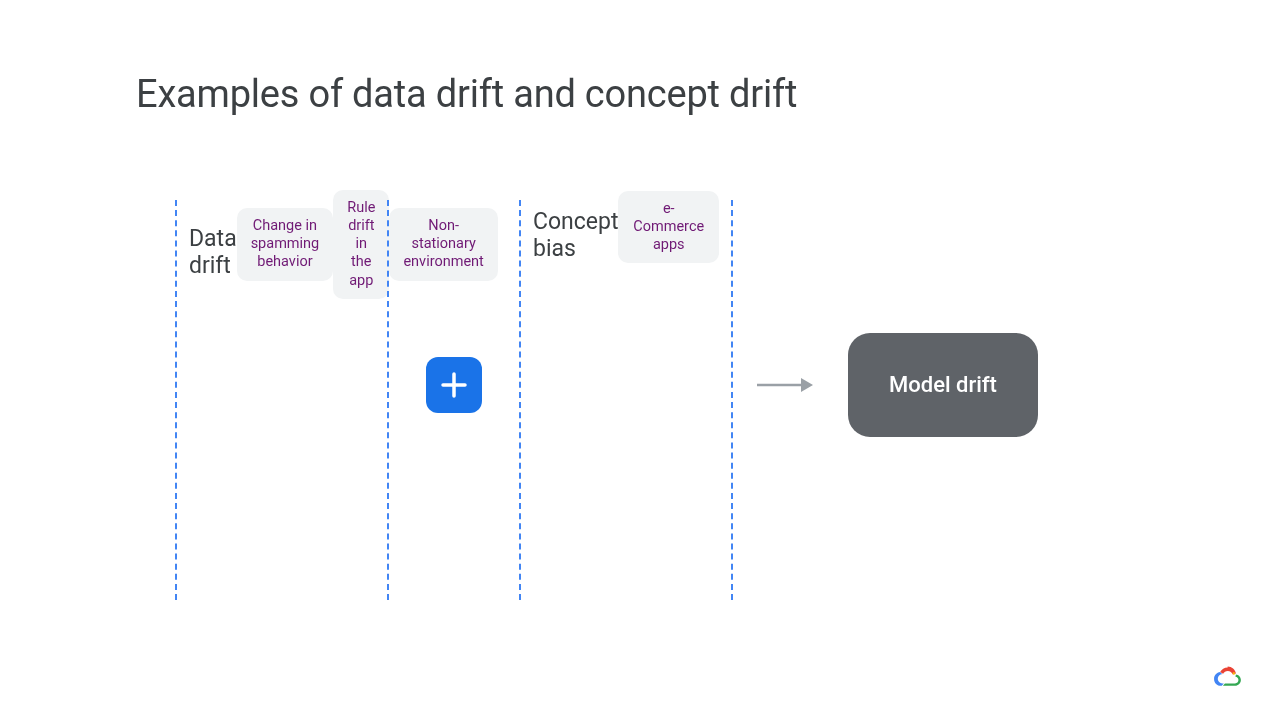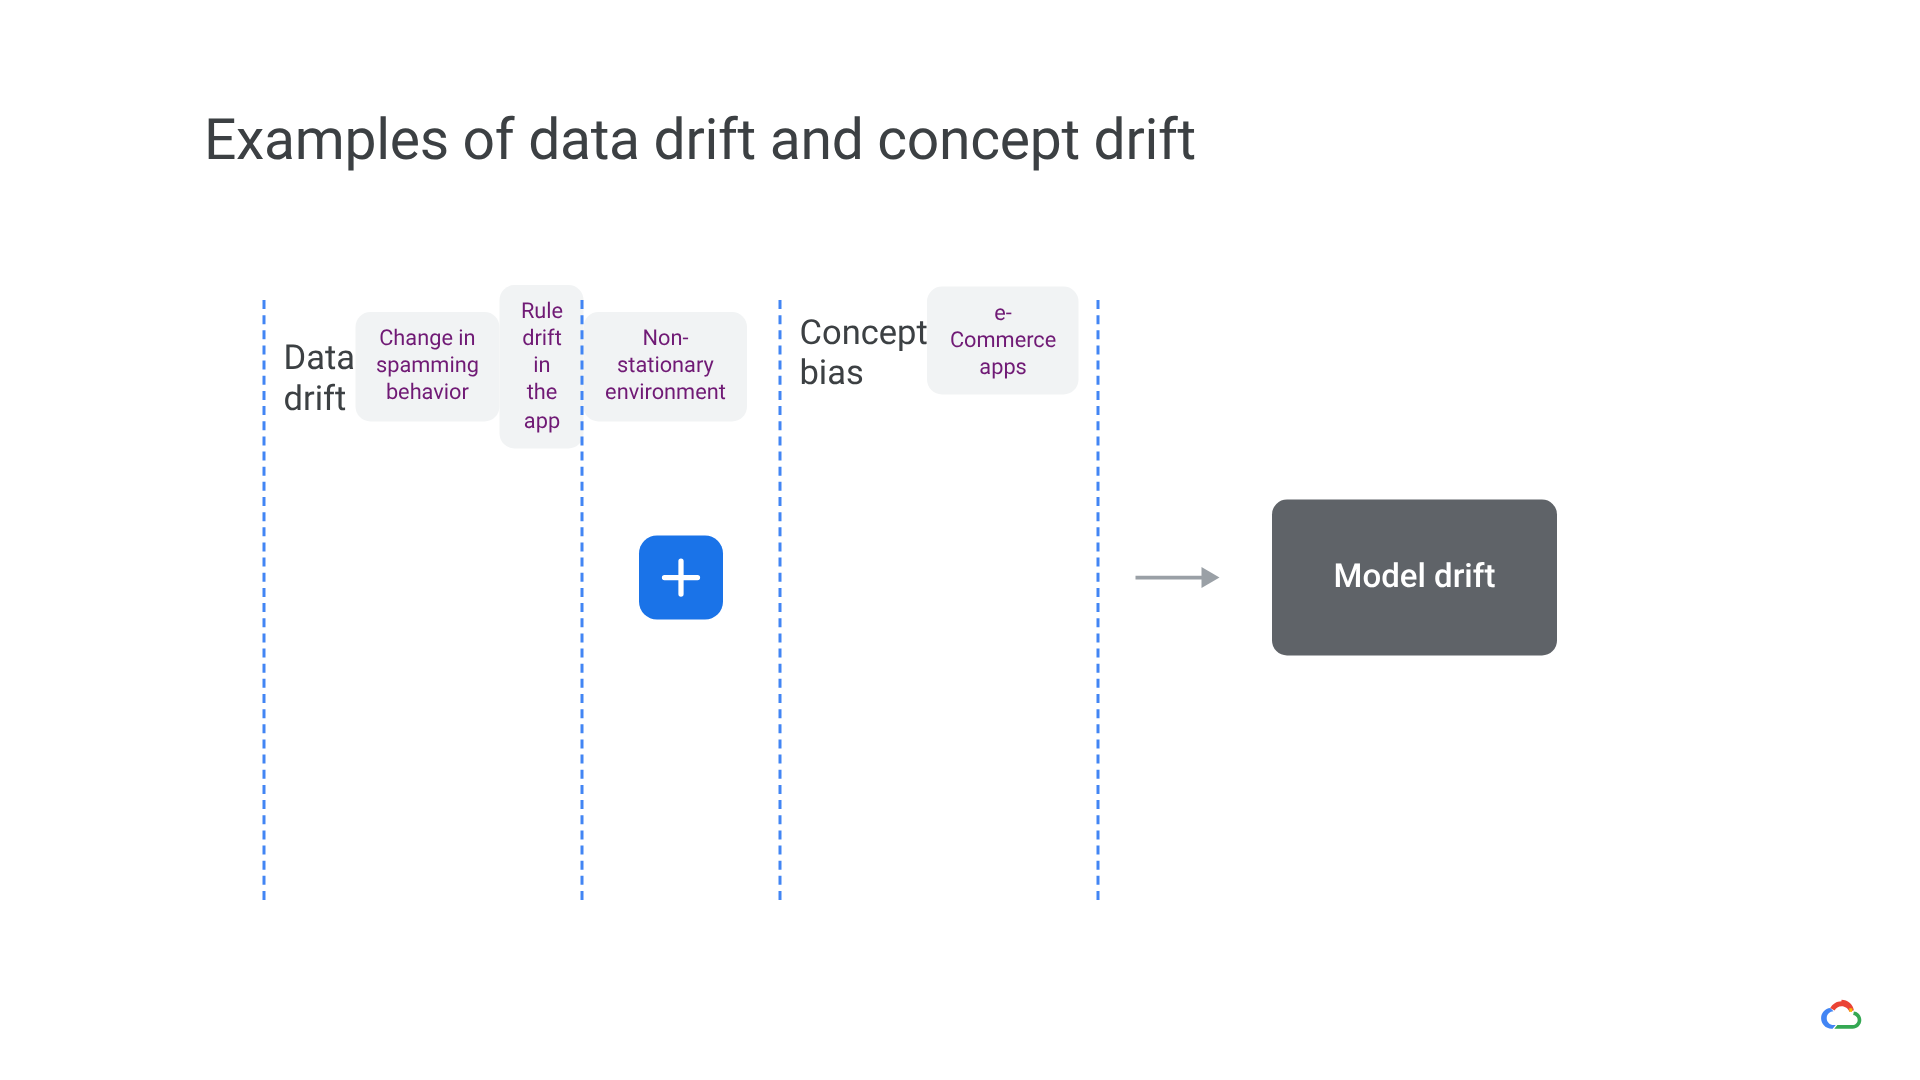--- a/index.html
+++ b/index.html
@@ -92,21 +92,21 @@
   .result-wrap {
     display: flex;
     align-items: center;
     height: 400px;
     margin-left: 10px;
   }
   .result-box {
     width: 190px;
     height: 104px;
     background: #5f6368;
-    border-radius: 10px;
+    border-radius: 22px;
     display: flex;
     align-items: center;
     justify-content: center;
     text-align: center;
     color: #ffffff;
     font-size: 22px;
     font-weight: 500;
     line-height: 1.25;
     margin-top: -10px;
   }

